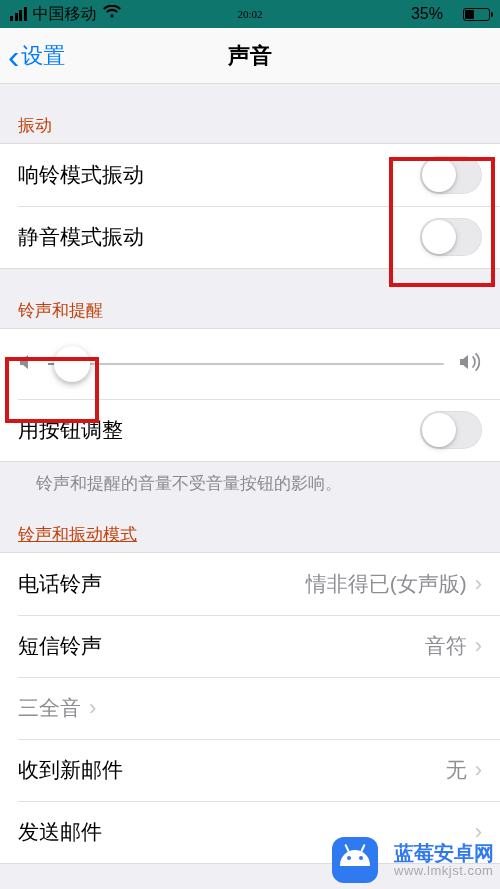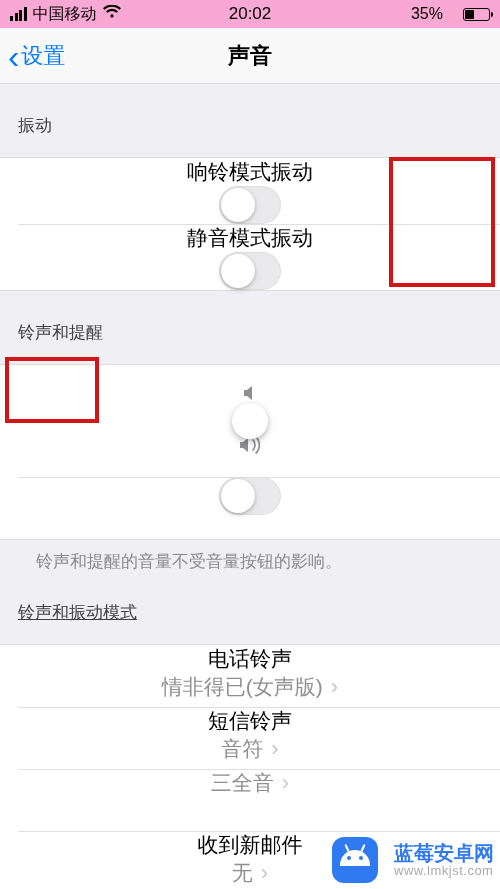--- a/index.html
+++ b/index.html
@@ -11,21 +11,21 @@
       width: 500px;
       height: 889px;
       background: #efeff4;
       font-family: -apple-system, "PingFang SC", "Helvetica Neue", Arial, sans-serif;
       position: relative;
       overflow: hidden;
     }
     
     .status-bar {
       height: 28px;
-      background: #f9a8d4;
+      background: #0f766e;
       display: flex;
       align-items: center;
       justify-content: space-between;
       padding: 0 10px;
       font-size: 17px;
       color: #000;
     }
     .status-left {
       display: flex;
       align-items: center;
@@ -46,25 +46,26 @@
     .signal-bars span:nth-child(2){height:8px}
     .signal-bars span:nth-child(3){height:11px}
     .signal-bars span:nth-child(4){height:14px}
     .carrier {
       font-size: 16px;
     }
     .wifi {
       font-size: 16px;
     }
     .status-time {
-      font-size: 17px;
+      font-size: 11px;
       font-weight: 500;
       position: absolute;
       left: 50%;
       transform: translateX(-50%);
+      font-family: Liberation Serif, serif;
     }
     .status-right {
       display: flex;
       align-items: center;
       gap: 20px;
     }
     .battery-pct {
       font-size: 16px;
     }
     .battery-icon {
@@ -119,41 +120,41 @@
     .nav-title {
       position: absolute;
       left: 50%;
       transform: translateX(-50%);
       font-size: 22px;
       font-weight: 600;
       color: #000;
     }
     
     .section-header {
-      padding: 30px 18px 20px;
+      padding: 30px 18px 6px;
       font-size: 17px;
-      color: #404040;
+      color: #c2410c;
     }
     .section-header.tight {
       padding-top: 18px;
       text-decoration: underline;
     }
     
     .group {
       background: #fff;
       border-top: 1px solid #dcdcdc;
       border-bottom: 1px solid #dcdcdc;
     }
     .row {
       display: flex;
       align-items: center;
+      justify-content: space-between;
       min-height: 62px;
       padding: 0 18px;
       position: relative;
-      flex-direction: column;
     }
     .row + .row::before {
       content: "";
       position: absolute;
       top: 0;
       left: 18px;
       right: 0;
       height: 1px;
       background: #e0e0e0;
     }
@@ -376,20 +377,21 @@
       <div class="slider-fill"></div>
       <div class="slider-thumb"></div>
     </div>
     <span class="vol-icon">
       <svg width="24" height="20" viewBox="0 0 24 20">
           <path fill="#8e8e93" d="M2 7v6h3l5 4V3L5 7H2zm12-2a7 7 0 010 10l1.2 1.2a8.7 8.7 0 000-12.4L14 5zm3-3a11 11 0 010 16l1.2 1.2a12.7 12.7 0 000-18.4L17 2z"></path>
         </svg>
     </span>
   </div>
   <div class="row">
+    <span class="row-label">用按钮调整</span>
     <div class="toggle">
         <div class="toggle-thumb"></div>
       </div>
   </div>
 </div>
 <div class="footer-text">铃声和提醒的音量不受音量按钮的影响。</div>
 
 <div class="section-header tight">铃声和振动模式</div>
 <div class="group">
   <div class="row">

